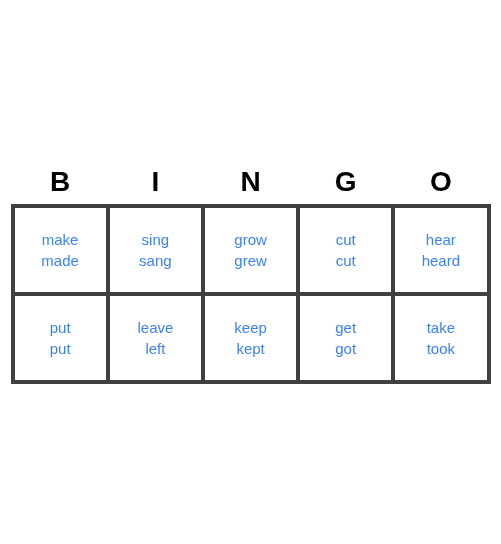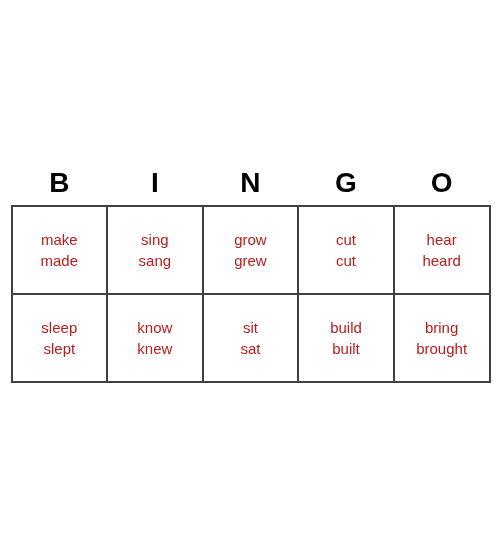--- a/index.html
+++ b/index.html
@@ -18,28 +18,28 @@
     }
     .header-row th {
       font-size: 28px;
       font-weight: bold;
       text-align: center;
       padding: 6px 0;
       width: 96px;
       color: #000;
     }
     .cell {
-      border: 2px solid #404040;
+      border: 4px solid #404040;
       width: 96px;
       height: 88px;
       text-align: center;
       vertical-align: middle;
       font-size: 15px;
       line-height: 1.4;
-      color: #b91c1c;
+      color: #3b82f6;
       padding: 4px;
     }
   </style>
 </head>
 <body>
 
 <table class="bingo-card">
   <thead>
     <tr class="header-row">
       <th>B</th>
@@ -51,20 +51,20 @@
   </thead>
   <tbody id="bingo-body">
   <tr>
         <td class="cell"><span>make<br>made</span></td>
         <td class="cell"><span>sing<br>sang</span></td>
         <td class="cell"><span>grow<br>grew</span></td>
         <td class="cell"><span>cut<br>cut</span></td>
         <td class="cell"><span>hear<br>heard</span></td>
       </tr>
       <tr>
-        <td class="cell"><span>sleep<br>slept</span></td>
-        <td class="cell"><span>know<br>knew</span></td>
-        <td class="cell"><span>sit<br>sat</span></td>
-        <td class="cell"><span>build<br>built</span></td>
-        <td class="cell"><span>bring<br>brought</span></td>
+        <td class="cell"><span>put<br>put</span></td>
+        <td class="cell"><span>leave<br>left</span></td>
+        <td class="cell"><span>keep<br>kept</span></td>
+        <td class="cell"><span>get<br>got</span></td>
+        <td class="cell"><span>take<br>took</span></td>
       </tr>
     </tbody>
 </table>
 
 </body></html>

